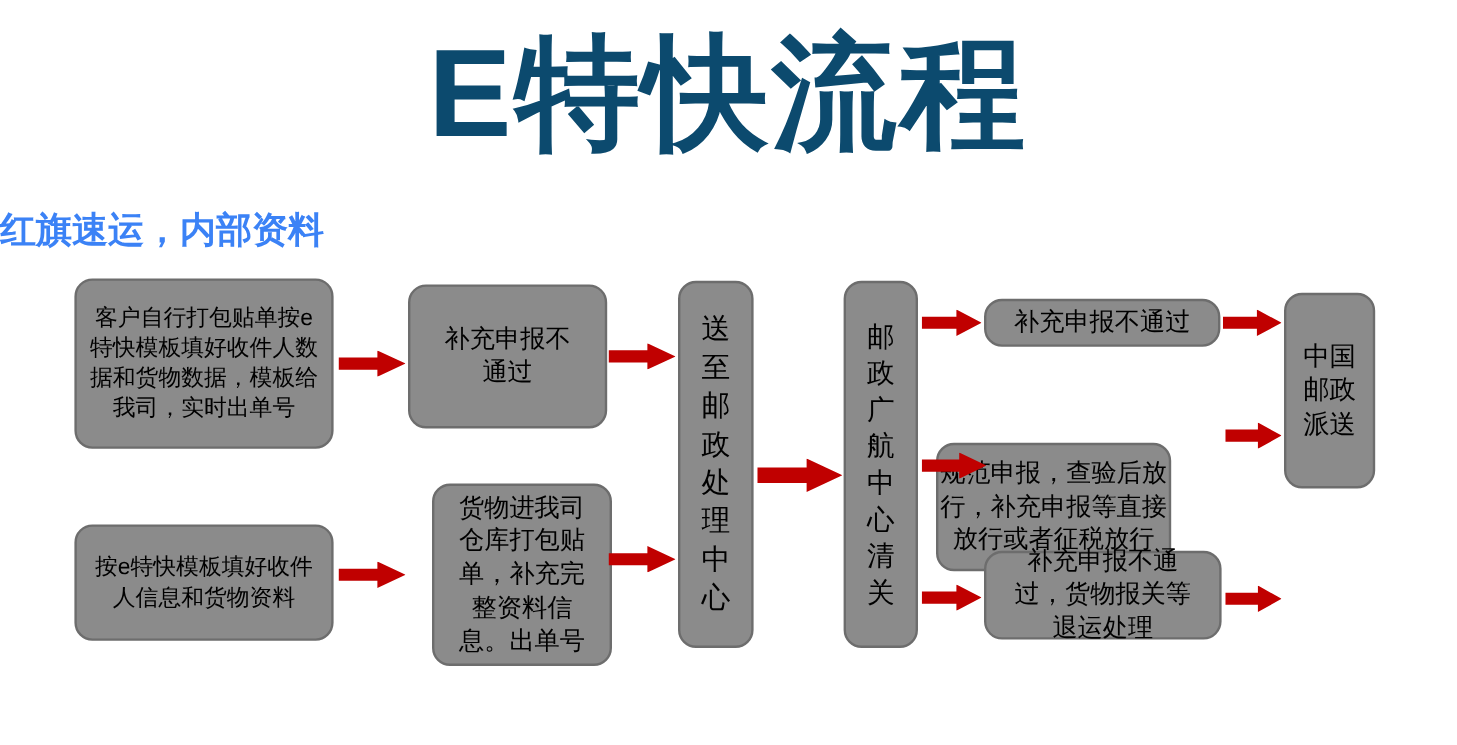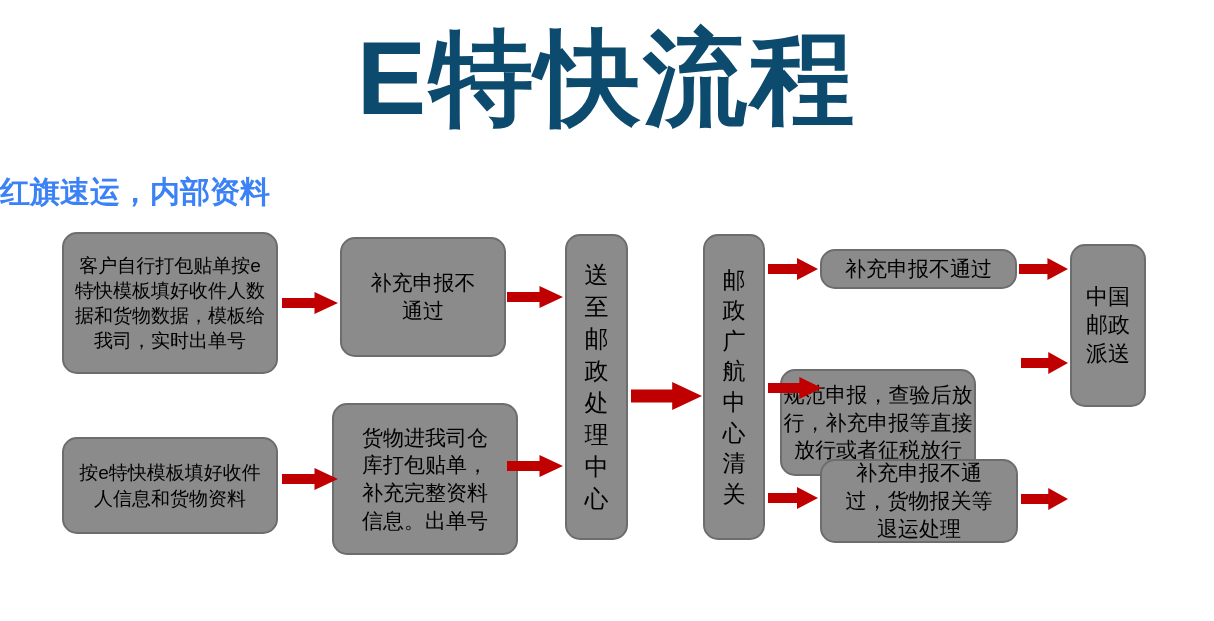--- a/index.html
+++ b/index.html
@@ -50,41 +50,41 @@
   </div>
 
   <div class="box" style="left:62px; top:437px; width:216px; height:97px; font-size:19px; padding:4px 10px;">
     <span>按e特快模板填好收件人信息和货物资料</span>
   </div>
 
   <div class="box" style="left:340px; top:237px; width:166px; height:120px; font-size:21px; padding:4px 22px;">
     <span>补充申报不通过</span>
   </div>
 
-  <div class="box" style="left:332px; top:403px; width:186px; height:152px; font-size:21px; padding:4px 18px;">
+  <div class="box" style="left:360px; top:403px; width:150px; height:152px; font-size:21px; padding:4px 18px;">
     <span>货物进我司仓库打包贴单，补充完整资料信息。出单号</span>
   </div>
 
   <div class="box" style="left:565px; top:234px; width:63px; height:306px; font-size:24px; padding:4px 14px; line-height:1.33;">
     <span>送至邮政处理中心</span>
   </div>
 
   <div class="box" style="left:703px; top:234px; width:62px; height:306px; font-size:23px; padding:4px 14px; line-height:1.33;">
     <span>邮政广航中心清关</span>
   </div>
 
   <div class="box" style="left:820px; top:249px; width:197px; height:40px; font-size:21px; padding:2px 6px;">
     <span>补充申报不通过</span>
   </div>
 
   <div class="box" style="left:780px; top:321px; width:196px; height:107px; font-size:21px; padding:4px 1px;margin-top:48px;">
     <span>规范申报，查验后放行，补充申报等直接放行或者征税放行</span>
   </div>
 
-  <div class="box" style="left:820px; top:459px; width:198px; height:84px; font-size:21px; padding:4px 14px;">
+  <div class="box" style="left:820px; top:459px; width:198px; height:74px; font-size:21px; padding:4px 14px;">
     <span>补充申报不通过，货物报关等退运处理</span>
   </div>
 
   <div class="box" style="left:1070px; top:244px; width:76px; height:163px; font-size:22px; padding:4px 13px; line-height:1.3;">
     <span>中国邮政派送</span>
   </div>
 
 
   <div class="arrow" style="left:282px; top:292px; width:56px; height:22px;"></div>
   <div class="arrow" style="left:507px; top:286px; width:56px; height:22px;"></div>

